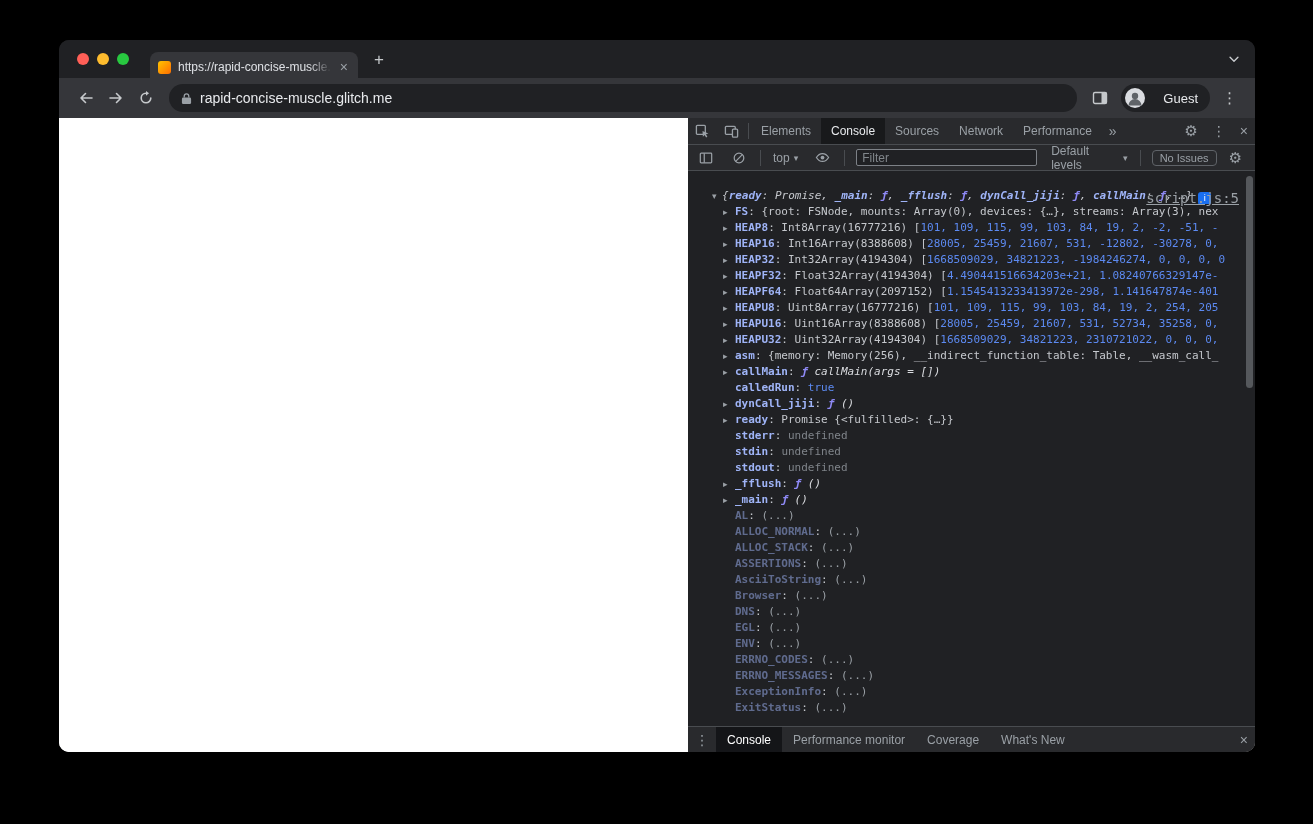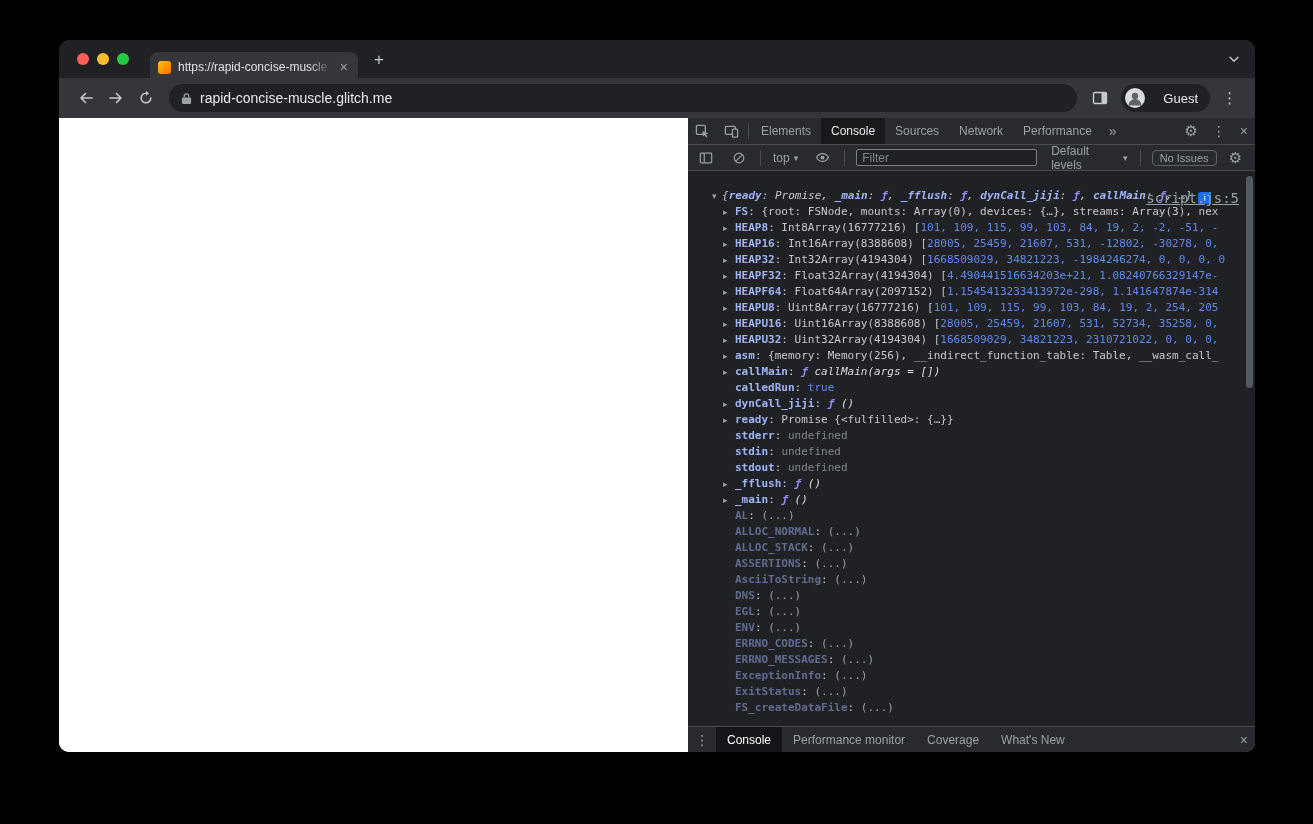--- a/index.html
+++ b/index.html
@@ -242,47 +242,47 @@
 
       <div class="dt-console">
         <a class="src-link">script.js:5</a>
         <div id="console-tree">
             <div class="crow msg"><span class="arrow">▾</span><span class="seg-txt">{</span><span class="seg-key">ready</span><span class="seg-txt">: Promise, </span><span class="seg-key">_main</span><span class="seg-txt">: </span><span class="seg-fn">ƒ</span><span class="seg-txt">, </span><span class="seg-key">_fflush</span><span class="seg-txt">: </span><span class="seg-fn">ƒ</span><span class="seg-txt">, </span><span class="seg-key">dynCall_jiji</span><span class="seg-txt">: </span><span class="seg-fn">ƒ</span><span class="seg-txt">, </span><span class="seg-key">callMain</span><span class="seg-txt">: </span><span class="seg-fn">ƒ</span><span class="seg-txt">, …}</span><span class="seg-badge">i</span></div>
             <div class="crow tree"><span class="arrow">▸</span><span class="seg-key">FS</span><span class="seg-txt">: {root: FSNode, mounts: Array(0), devices: {…}, streams: Array(3), nex</span></div>
             <div class="crow tree"><span class="arrow">▸</span><span class="seg-key">HEAP8</span><span class="seg-txt">: Int8Array(16777216) [</span><span class="seg-num">101, 109, 115, 99, 103, 84, 19, 2, -2, -51, -</span></div>
             <div class="crow tree"><span class="arrow">▸</span><span class="seg-key">HEAP16</span><span class="seg-txt">: Int16Array(8388608) [</span><span class="seg-num">28005, 25459, 21607, 531, -12802, -30278, 0,</span></div>
             <div class="crow tree"><span class="arrow">▸</span><span class="seg-key">HEAP32</span><span class="seg-txt">: Int32Array(4194304) [</span><span class="seg-num">1668509029, 34821223, -1984246274, 0, 0, 0, 0</span></div>
             <div class="crow tree"><span class="arrow">▸</span><span class="seg-key">HEAPF32</span><span class="seg-txt">: Float32Array(4194304) [</span><span class="seg-num">4.490441516634203e+21, 1.08240766329147e-</span></div>
-            <div class="crow tree"><span class="arrow">▸</span><span class="seg-key">HEAPF64</span><span class="seg-txt">: Float64Array(2097152) [</span><span class="seg-num">1.1545413233413972e-298, 1.141647874e-314</span></div>
+            <div class="crow tree"><span class="arrow">▸</span><span class="seg-key">HEAPF64</span><span class="seg-txt">: Float64Array(2097152) [</span><span class="seg-num">1.1545413233413972e-298, 1.141647874e-401</span></div>
             <div class="crow tree"><span class="arrow">▸</span><span class="seg-key">HEAPU8</span><span class="seg-txt">: Uint8Array(16777216) [</span><span class="seg-num">101, 109, 115, 99, 103, 84, 19, 2, 254, 205</span></div>
             <div class="crow tree"><span class="arrow">▸</span><span class="seg-key">HEAPU16</span><span class="seg-txt">: Uint16Array(8388608) [</span><span class="seg-num">28005, 25459, 21607, 531, 52734, 35258, 0,</span></div>
             <div class="crow tree"><span class="arrow">▸</span><span class="seg-key">HEAPU32</span><span class="seg-txt">: Uint32Array(4194304) [</span><span class="seg-num">1668509029, 34821223, 2310721022, 0, 0, 0,</span></div>
             <div class="crow tree"><span class="arrow">▸</span><span class="seg-key">asm</span><span class="seg-txt">: {memory: Memory(256), __indirect_function_table: Table, __wasm_call_</span></div>
             <div class="crow tree"><span class="arrow">▸</span><span class="seg-key">callMain</span><span class="seg-txt">: </span><span class="seg-fn">ƒ</span><span class="seg-sig"> callMain(args = [])</span></div>
             <div class="crow tree"><span class="seg-key">calledRun</span><span class="seg-txt">: </span><span class="seg-num">true</span></div>
             <div class="crow tree"><span class="arrow">▸</span><span class="seg-key">dynCall_jiji</span><span class="seg-txt">: </span><span class="seg-fn">ƒ</span><span class="seg-sig"> ()</span></div>
             <div class="crow tree"><span class="arrow">▸</span><span class="seg-key">ready</span><span class="seg-txt">: Promise {&lt;fulfilled&gt;: {…}}</span></div>
             <div class="crow tree"><span class="seg-key">stderr</span><span class="seg-txt">: </span><span class="seg-und">undefined</span></div>
             <div class="crow tree"><span class="seg-key">stdin</span><span class="seg-txt">: </span><span class="seg-und">undefined</span></div>
             <div class="crow tree"><span class="seg-key">stdout</span><span class="seg-txt">: </span><span class="seg-und">undefined</span></div>
             <div class="crow tree"><span class="arrow">▸</span><span class="seg-key">_fflush</span><span class="seg-txt">: </span><span class="seg-fn">ƒ</span><span class="seg-sig"> ()</span></div>
             <div class="crow tree"><span class="arrow">▸</span><span class="seg-key">_main</span><span class="seg-txt">: </span><span class="seg-fn">ƒ</span><span class="seg-sig"> ()</span></div>
             <div class="crow tree"><span class="seg-fkey">AL</span><span class="seg-txt">: </span><span class="seg-dots">(...)</span></div>
             <div class="crow tree"><span class="seg-fkey">ALLOC_NORMAL</span><span class="seg-txt">: </span><span class="seg-dots">(...)</span></div>
             <div class="crow tree"><span class="seg-fkey">ALLOC_STACK</span><span class="seg-txt">: </span><span class="seg-dots">(...)</span></div>
             <div class="crow tree"><span class="seg-fkey">ASSERTIONS</span><span class="seg-txt">: </span><span class="seg-dots">(...)</span></div>
             <div class="crow tree"><span class="seg-fkey">AsciiToString</span><span class="seg-txt">: </span><span class="seg-dots">(...)</span></div>
+            <div class="crow tree"><span class="seg-fkey">Browser</span><span class="seg-txt">: </span><span class="seg-dots">(...)</span></div>
             <div class="crow tree"><span class="seg-fkey">DNS</span><span class="seg-txt">: </span><span class="seg-dots">(...)</span></div>
             <div class="crow tree"><span class="seg-fkey">EGL</span><span class="seg-txt">: </span><span class="seg-dots">(...)</span></div>
             <div class="crow tree"><span class="seg-fkey">ENV</span><span class="seg-txt">: </span><span class="seg-dots">(...)</span></div>
             <div class="crow tree"><span class="seg-fkey">ERRNO_CODES</span><span class="seg-txt">: </span><span class="seg-dots">(...)</span></div>
             <div class="crow tree"><span class="seg-fkey">ERRNO_MESSAGES</span><span class="seg-txt">: </span><span class="seg-dots">(...)</span></div>
             <div class="crow tree"><span class="seg-fkey">ExceptionInfo</span><span class="seg-txt">: </span><span class="seg-dots">(...)</span></div>
             <div class="crow tree"><span class="seg-fkey">ExitStatus</span><span class="seg-txt">: </span><span class="seg-dots">(...)</span></div>
-            <div class="crow tree"><span class="seg-fkey">FS_createDataFile</span><span class="seg-txt">: </span><span class="seg-dots">(...)</span></div>
           </div>
         <div class="dt-scrollbar">
           <div class="thumb"></div>
         </div>
       </div>
 
       <div class="dt-drawer">
         <span class="glyphbtn">⋮</span>
         <span class="drawer-tab active">Console</span>
         <span class="drawer-tab">Performance monitor</span>

